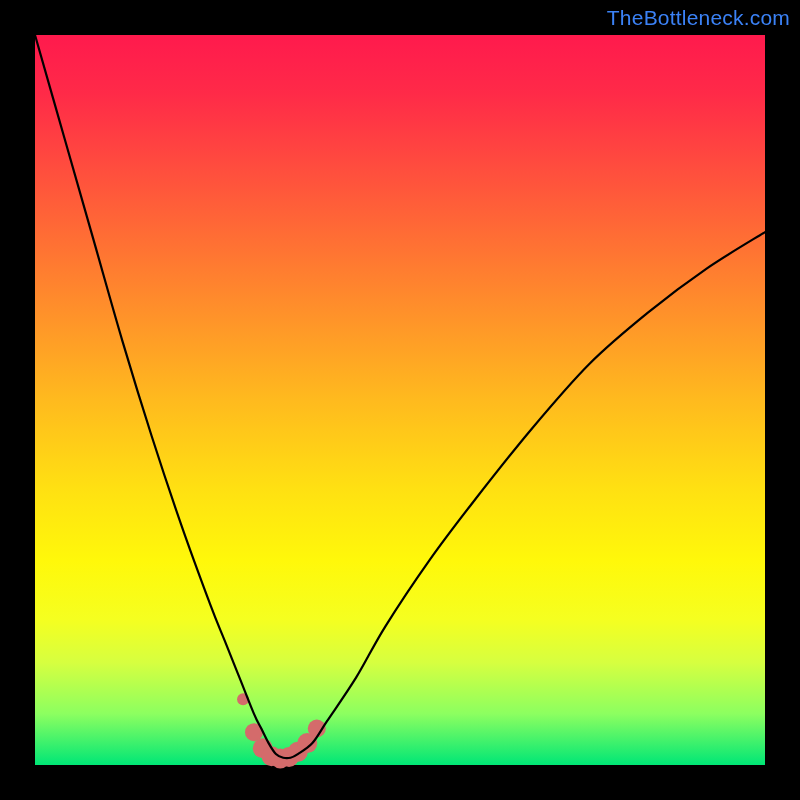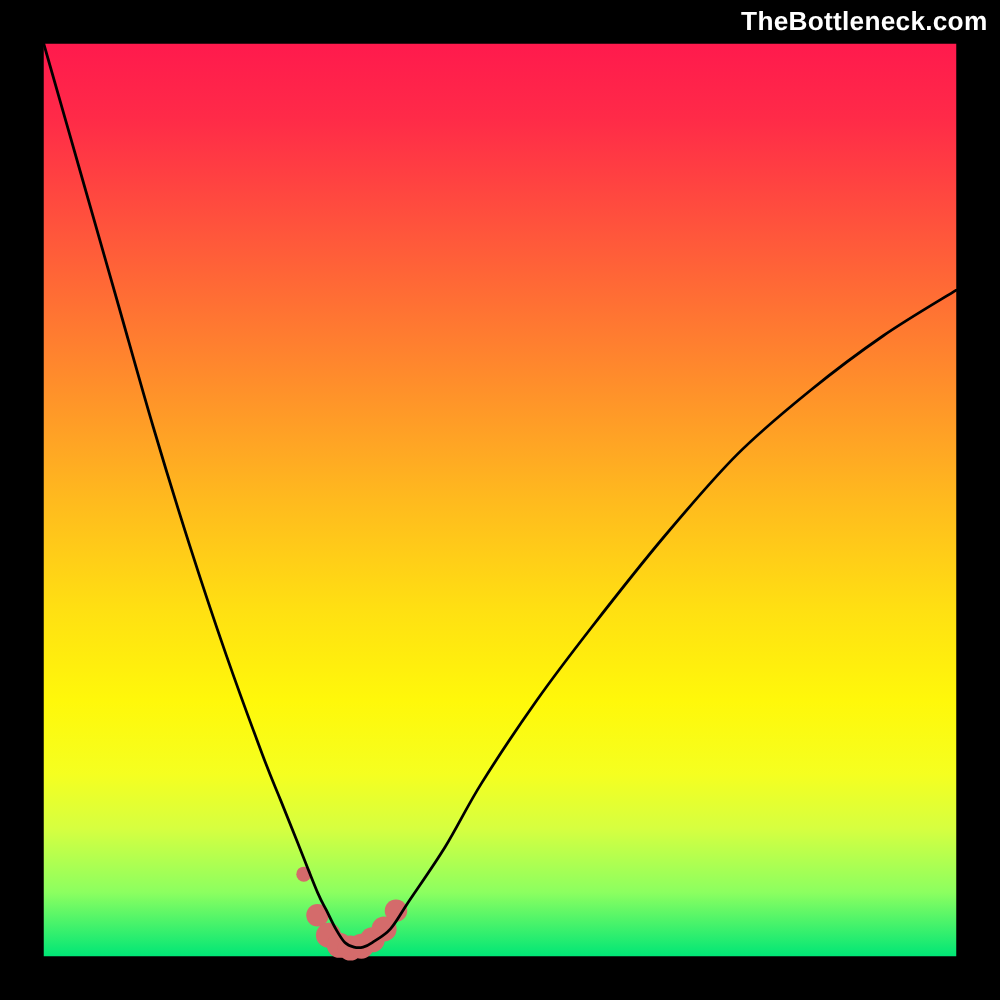--- a/index.html
+++ b/index.html
@@ -46,23 +46,23 @@
     position: absolute;
     left: 0; top: 0;
     width: 730px;
     height: 730px;
     overflow: visible;
   }
   .watermark {
     position: absolute;
     top: 6px;
     right: 10px;
-    color: #ffffff;
+    color: #3b82f6;
     font-size: 21px;
-    font-weight: 700;
+    font-weight: 400;
     letter-spacing: 0.2px;
     user-select: none;
   }
 </style>
 </head>
 <body>
 
 <div class="frame">
 
   <div class="plot">

